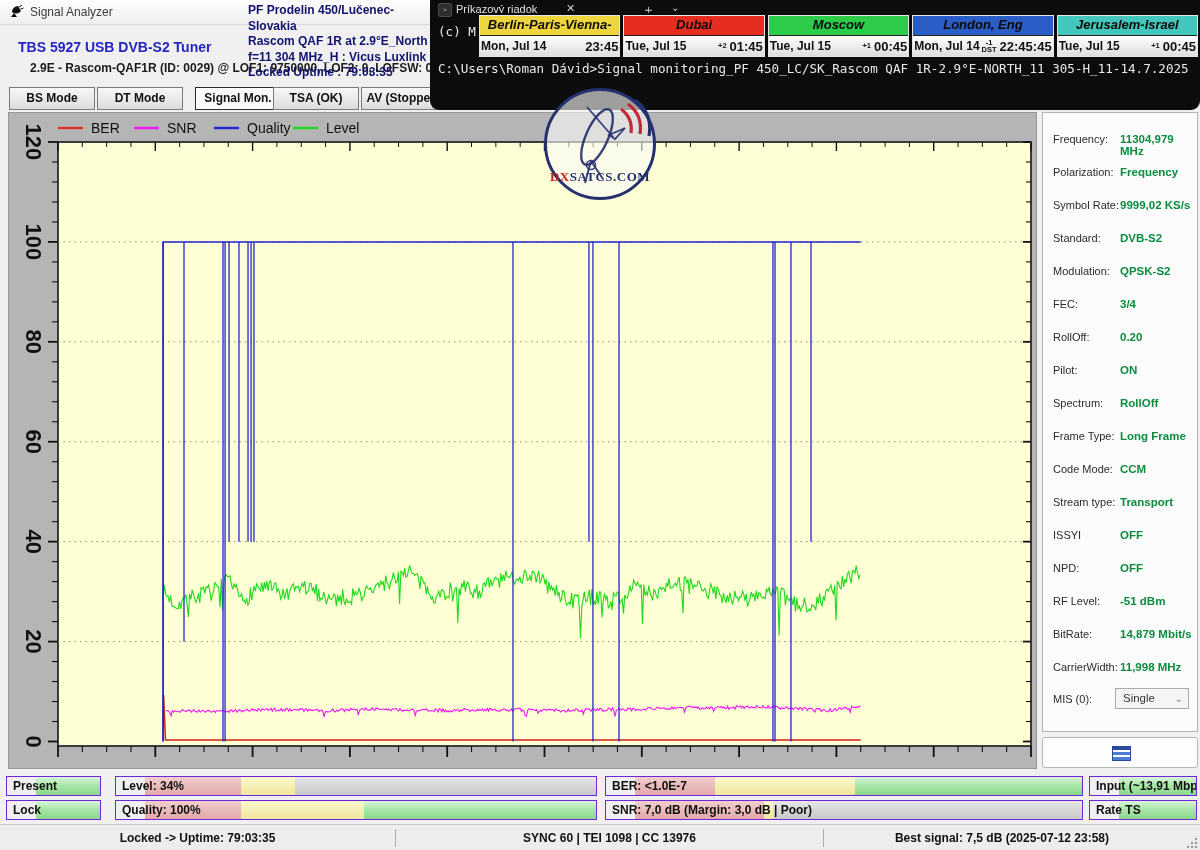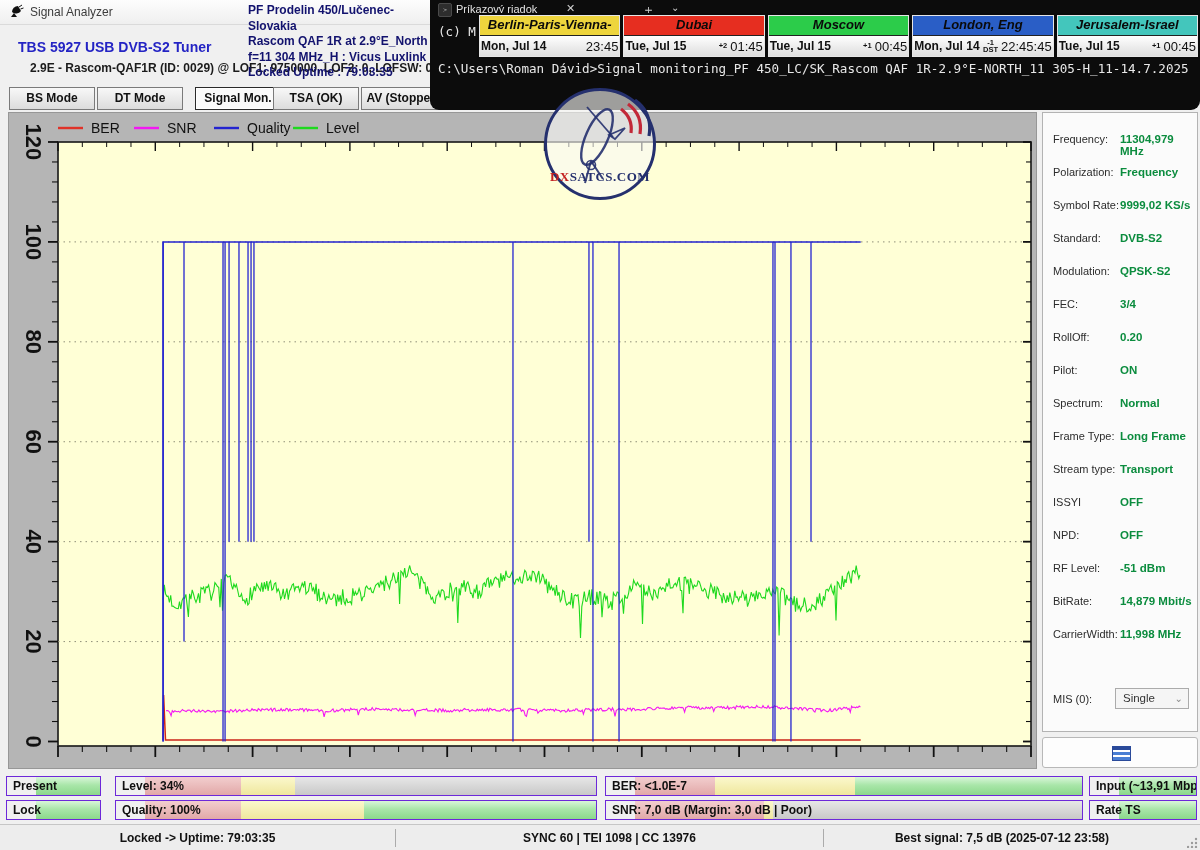--- a/index.html
+++ b/index.html
@@ -48,21 +48,21 @@
     display:flex;gap:3px;padding:2px;box-sizing:border-box;z-index:6;}
   .clock{flex:1;display:flex;flex-direction:column;border:1px solid #e6e6e6;box-sizing:border-box;}
   .clock-head{height:19px;line-height:18px;text-align:center;font-size:13px;font-weight:bold;
     font-style:italic;color:#0a0a0a;border-bottom:1px solid #222;}
   .clock-body{flex:1;display:flex;align-items:center;background:linear-gradient(#ffffff,#ececec 55%,#dedede);
     padding:0 1px;}
   .clock-date{font-size:12px;font-weight:bold;color:#111;}
   .clock-spacer{flex:1;}
   .ostack{display:flex;flex-direction:column;align-items:center;font-size:7.5px;line-height:7.5px;
     font-weight:bold;color:#111;margin-right:3px;}
-  .clock-time{font-size:13px;font-weight:normal;color:#111;text-align:center;}
+  .clock-time{font-size:13px;font-weight:bold;color:#111;text-align:center;}
 
   
   .logo{position:absolute;left:544px;top:88px;width:112px;height:112px;border-radius:50%;
     background:rgba(248,248,246,0.62);border:3px solid #25306e;box-sizing:border-box;z-index:7;}
   .logo-text{position:absolute;left:0;right:0;top:78px;text-align:center;
     font-family:"Liberation Serif",serif;font-size:13px;font-weight:bold;letter-spacing:.5px;}
   .logo-dx{color:#c42222;} .logo-rest{color:#25306e;}
 
   
   .params{position:absolute;left:1042px;top:112px;width:156px;height:620px;background:#fbfbfb;
@@ -436,25 +436,29 @@
     <div class="prow">
         <span class="pl">RollOff:</span>
         <span class="pv">0.20</span>
       </div>
     <div class="prow">
         <span class="pl">Pilot:</span>
         <span class="pv">ON</span>
       </div>
     <div class="prow">
         <span class="pl">Spectrum:</span>
-        <span class="pv">Normal</span>
+        <span class="pv">RollOff</span>
       </div>
     <div class="prow">
         <span class="pl">Frame Type:</span>
         <span class="pv">Long Frame</span>
+      </div>
+    <div class="prow">
+        <span class="pl">Code Mode:</span>
+        <span class="pv">CCM</span>
       </div>
     <div class="prow">
         <span class="pl">Stream type:</span>
         <span class="pv">Transport</span>
       </div>
     <div class="prow">
         <span class="pl">ISSYI</span>
         <span class="pv">OFF</span>
       </div>
     <div class="prow">

